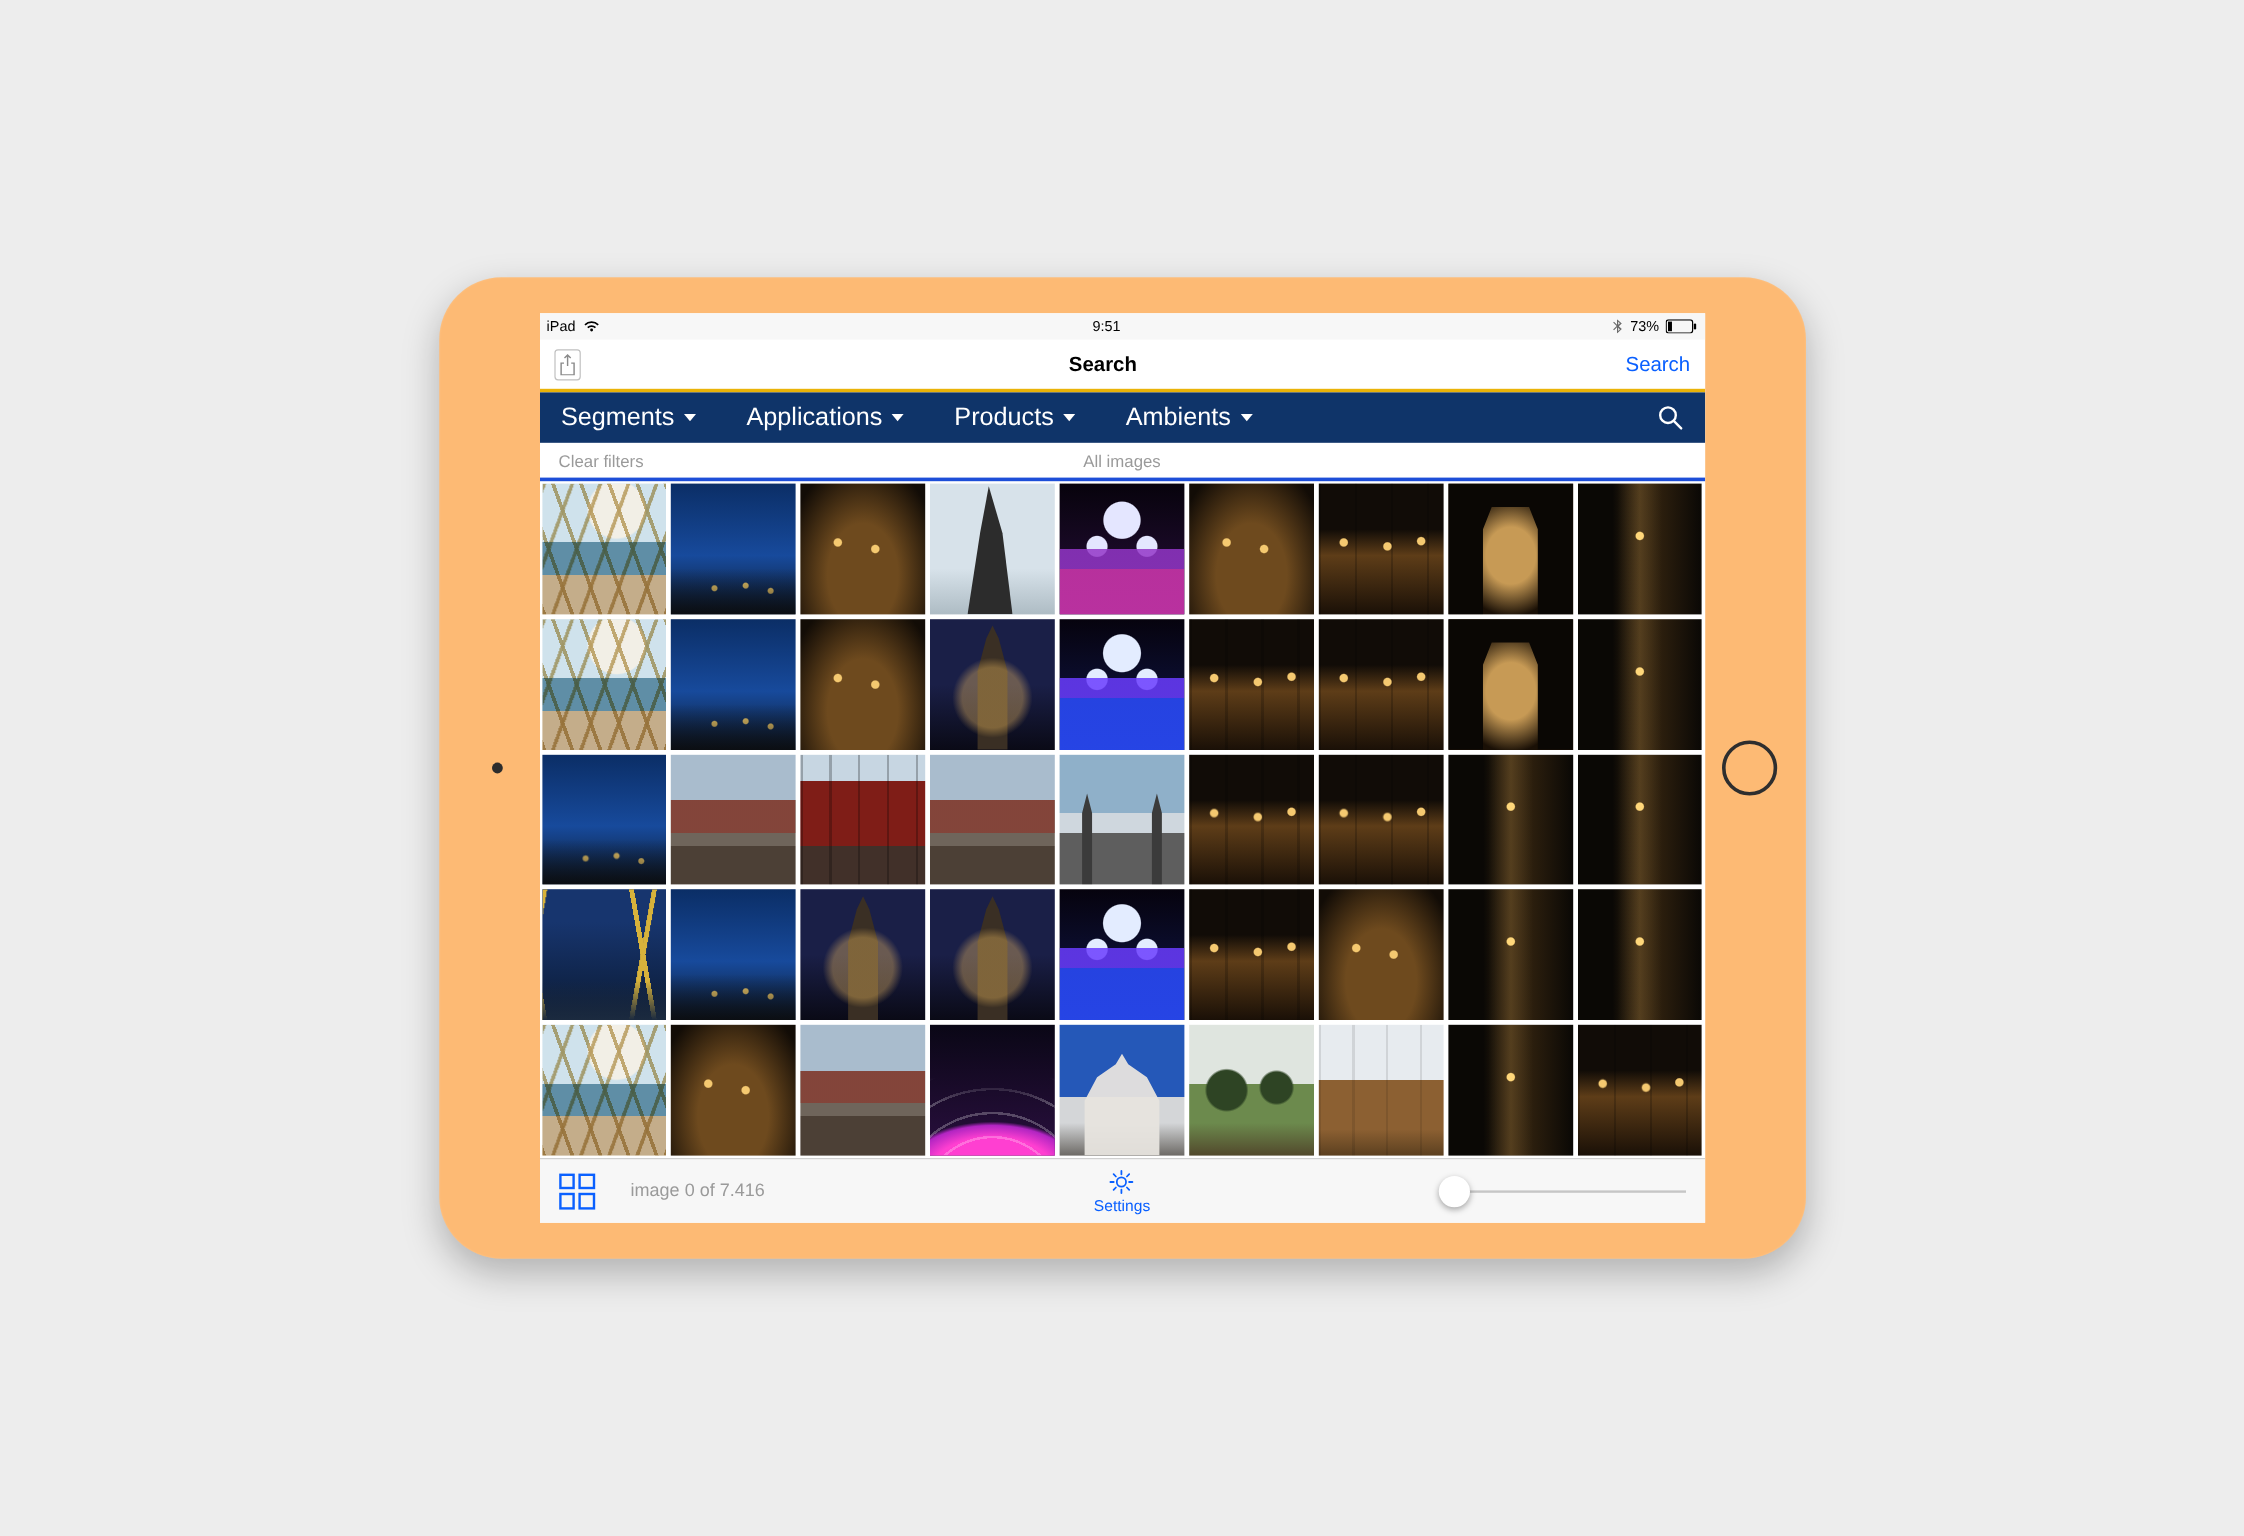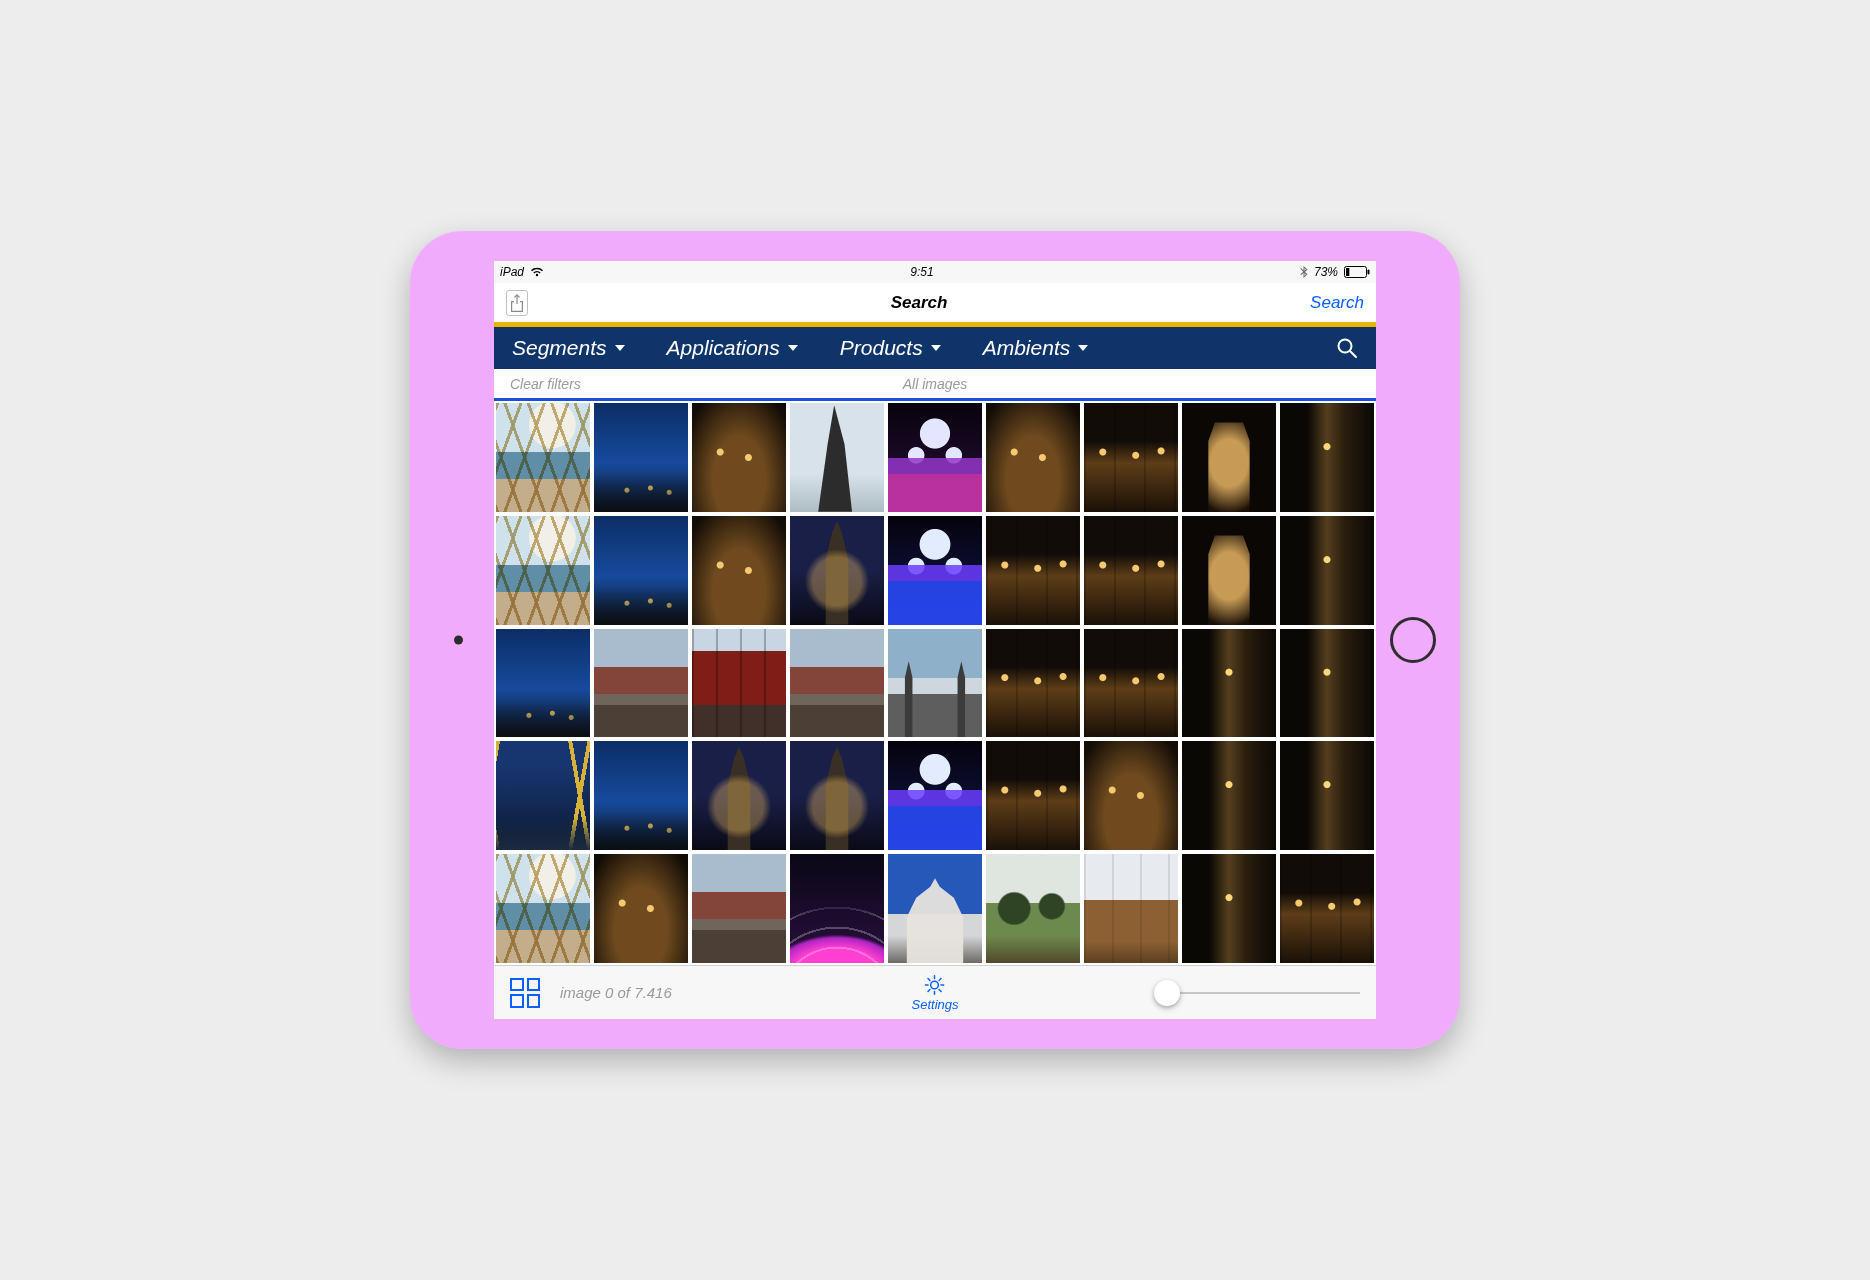--- a/index.html
+++ b/index.html
@@ -7,28 +7,27 @@
   body {
     background: #ededed;
     font-family: -apple-system, "Helvetica Neue", Helvetica, Arial, sans-serif;
     display: flex;
     align-items: center;
     justify-content: center;
   }
 
   
   .device {
-    width: 1050px;
+    width: 1139px;
     height: 818px;
-    background: #f0abfc;
+    background: #fdba74;
     border-radius: 52px;
     padding: 30px 84px;
     position: relative;
     box-shadow: 0 12px 30px rgba(0,0,0,.25), inset 0 0 2px rgba(255,255,255,.2);
-    font-style: italic;
   }
   .device .camera {
     position: absolute;
     left: 44px; top: 50%;
     width: 9px; height: 9px;
     border-radius: 50%;
     background: #2c2c2c;
     transform: translateY(-50%);
   }
   .device .home-btn {
@@ -63,21 +62,21 @@
   .statusbar .sb-center { font-weight: 500; }
   .sb-wifi svg, .sb-bt svg, .sb-batt svg { display:block; }
 
   
   .navbar {
     height: 44px;
     display: flex;
     align-items: center;
     justify-content: space-between;
     padding: 0 12px;
-    border-bottom: 5px solid #eab308;
+    border-bottom: 3px solid #eab308;
   }
   .navbar .title { font-size: 17px; font-weight: 600; color:#000; }
   .navbar .select-btn { color:#0a60ff; font-size: 17px; cursor:pointer; }
   .share-icon { width:22px; height:26px; color:#7a7a7a; border:1px solid #c0c0c0; border-radius:3px; display:flex; align-items:center; justify-content:center; }
   .share-icon svg { display:block; }
 
   
   .filterbar {
     height: 42px;
     background: #0f3469;
@@ -224,21 +223,21 @@
   .th-bridgeyellow::after{ background: linear-gradient(transparent 70%, #1b2a3f 100%); }
 
   
   .bottombar {
     height: 54px;
     border-top: 1px solid #d0d0d0;
     background:#f7f7f7;
     display:flex;
     align-items:center;
     padding: 4px 16px;
-    gap: 20px;
+    gap: 30px;
     position:relative;
   }
   .grid-icon { width:30px; height:30px; display:grid; grid-template-columns:1fr 1fr; grid-template-rows:1fr 1fr; gap:3px; cursor:pointer;}
   .grid-icon span{ border:2px solid #0a60ff; }
   .counter { color:#9a9a9a; font-size:15px; }
   .settings {
     position:absolute; left:50%; transform:translateX(-50%);
     display:flex; flex-direction:column; align-items:center; gap:1px;
     color:#0a60ff; font-size:13px; cursor:pointer;
   }

